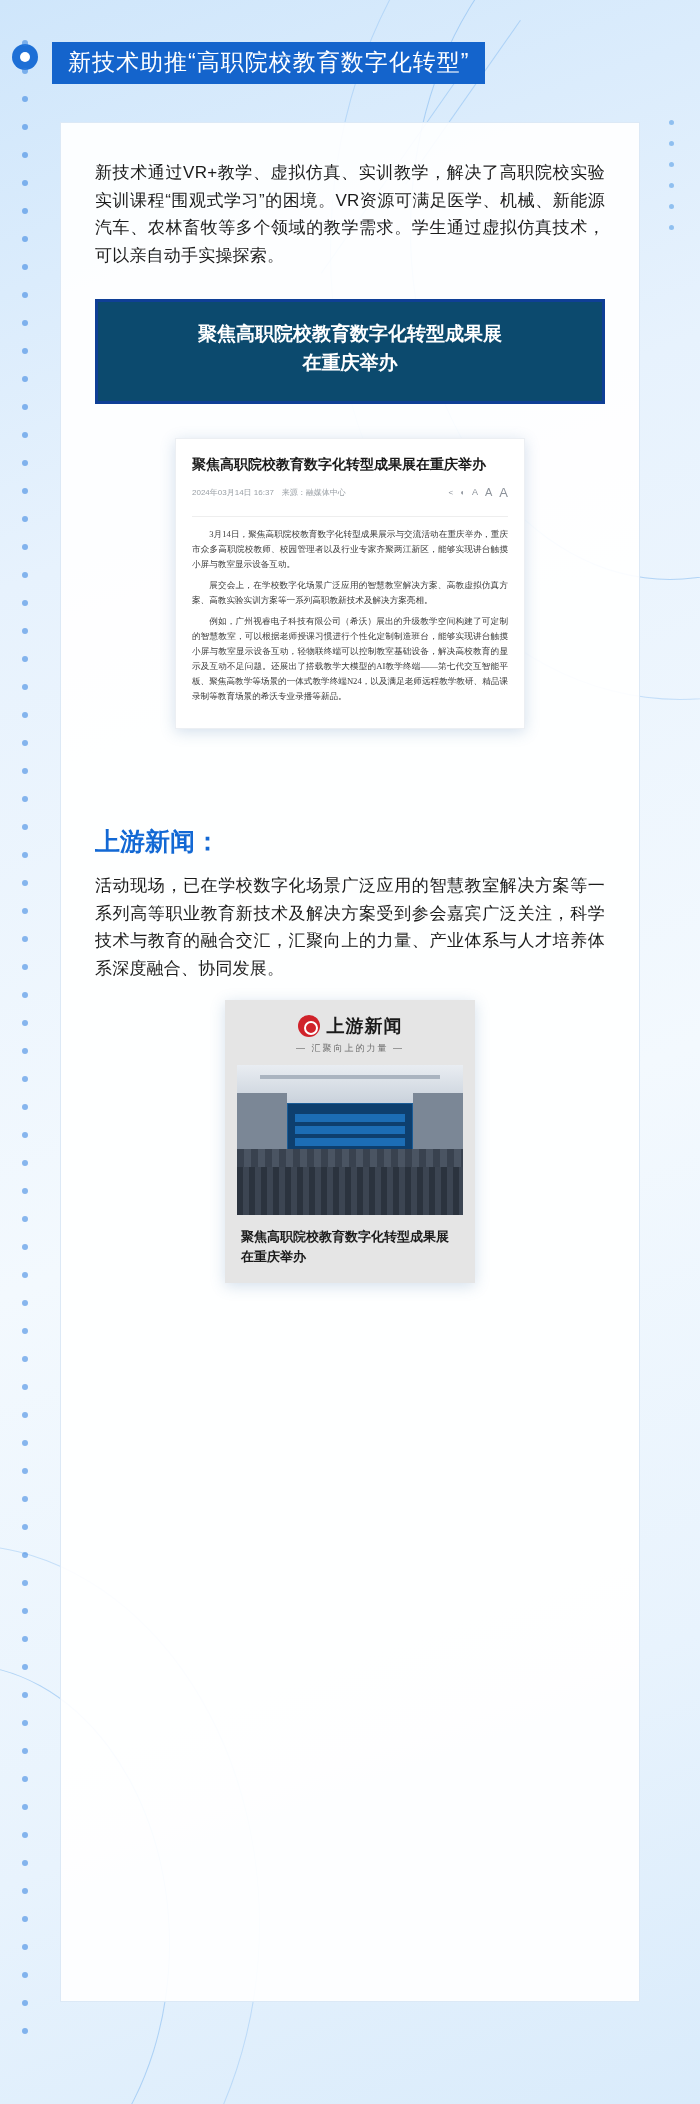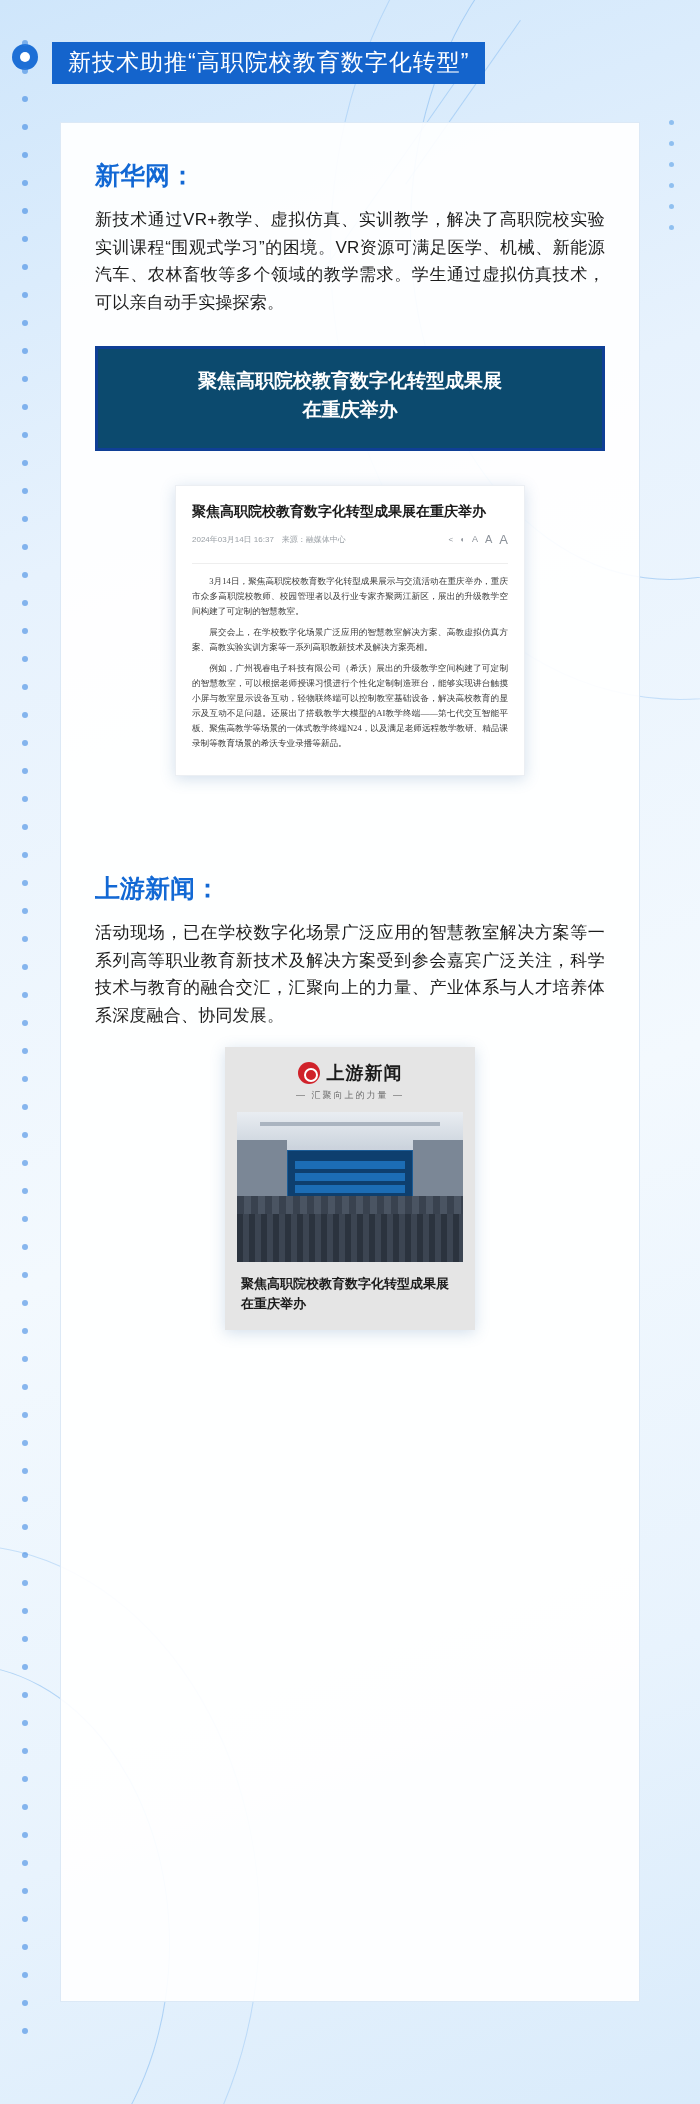--- a/index.html
+++ b/index.html
@@ -310,21 +310,20 @@
   </div>
 </div>
 
 <div class="header">
   <span class="header-title">新技术助推“高职院校教育数字化转型”</span>
 </div>
 
 <div class="card">
 
   <div>
-    <div class="section-title">新华网：</div>
     <div class="body-text">新技术通过VR+教学、虚拟仿真、实训教学，解决了高职院校实验实训课程“围观式学习”的困境。VR资源可满足医学、机械、新能源汽车、农林畜牧等多个领域的教学需求。学生通过虚拟仿真技术，可以亲自动手实操探索。</div>
   </div>
 
   <div class="banner">
     <div>聚焦高职院校教育数字化转型成果展</div>
     <div>在重庆举办</div>
   </div>
 
   <div class="shot">
     <div class="shot-title">聚焦高职院校教育数字化转型成果展在重庆举办</div>
@@ -332,21 +331,21 @@
       <span class="m">2024年03月14日 16:37</span>
       <span class="m">来源：融媒体中心</span>
       <span class="icons">
         <span>&lt;</span>
         <span>◐</span>
         <span class="a1">A</span>
         <span class="a2">A</span>
         <span class="a3">A</span>
       </span>
     </div>
-    <div class="shot-p">3月14日，聚焦高职院校教育数字化转型成果展示与交流活动在重庆举办，重庆市众多高职院校教师、校园管理者以及行业专家齐聚两江新区，展出的升级教学空间构建了可定制的智慧教室。</div>
+    <div class="shot-p">3月14日，聚焦高职院校教育数字化转型成果展示与交流活动在重庆举办，重庆市众多高职院校教师、校园管理者以及行业专家齐聚两江新区，能够实现讲台触摸小屏与教室显示设备互动。</div>
     <div class="shot-p">展交会上，在学校数字化场景广泛应用的智慧教室解决方案、高教虚拟仿真方案、高教实验实训方案等一系列高职教新技术及解决方案亮相。</div>
     <div class="shot-p">例如，广州视睿电子科技有限公司（希沃）展出的升级教学空间构建了可定制的智慧教室，可以根据老师授课习惯进行个性化定制制造班台，能够实现讲台触摸小屏与教室显示设备互动，轻物联终端可以控制教室基础设备，解决高校教育的显示及互动不足问题。还展出了搭载教学大模型的AI教学终端——第七代交互智能平板、聚焦高教学等场景的一体式教学终端N24，以及满足老师远程教学教研、精品课录制等教育场景的希沃专业录播等新品。</div>
   </div>
 
   <div class="gap-lg"></div>
 
   <div>
     <div class="section-title">上游新闻：</div>
     <div class="body-text">活动现场，已在学校数字化场景广泛应用的智慧教室解决方案等一系列高等职业教育新技术及解决方案受到参会嘉宾广泛关注，科学技术与教育的融合交汇，汇聚向上的力量、产业体系与人才培养体系深度融合、协同发展。</div>
   </div>

